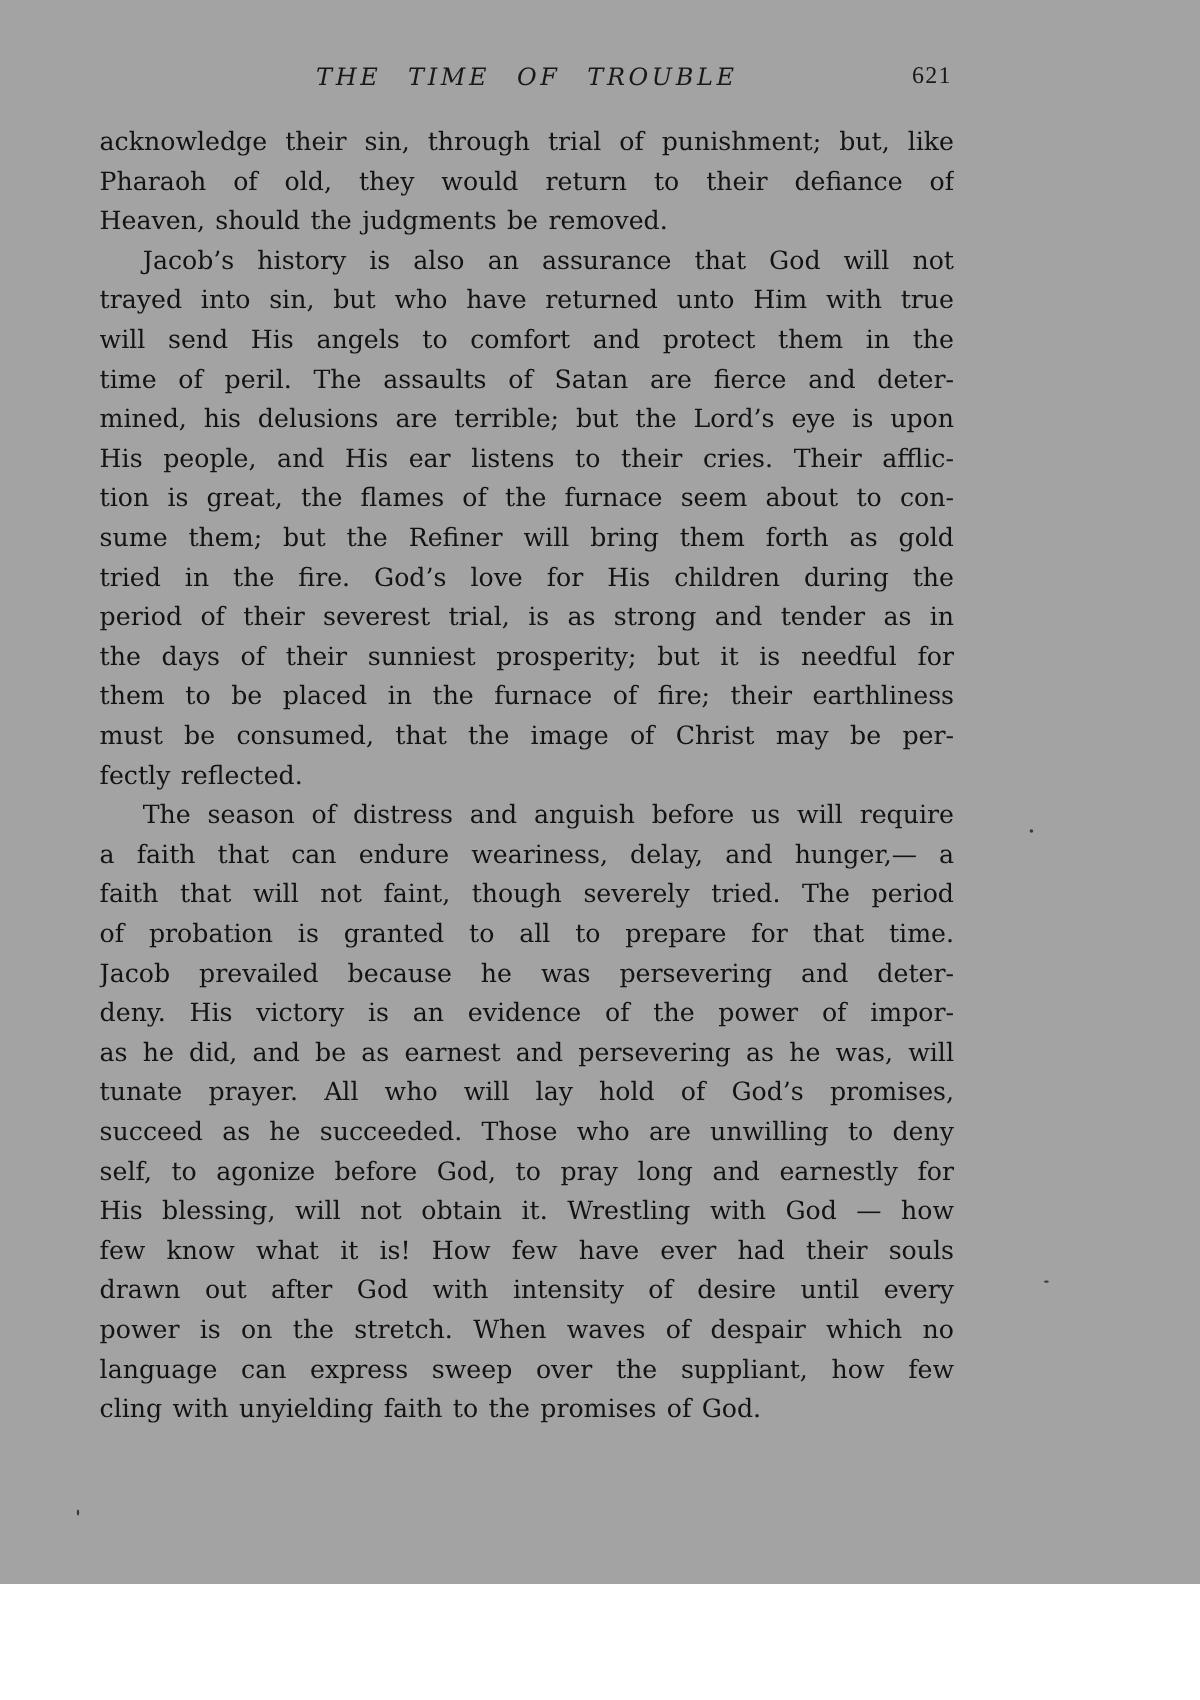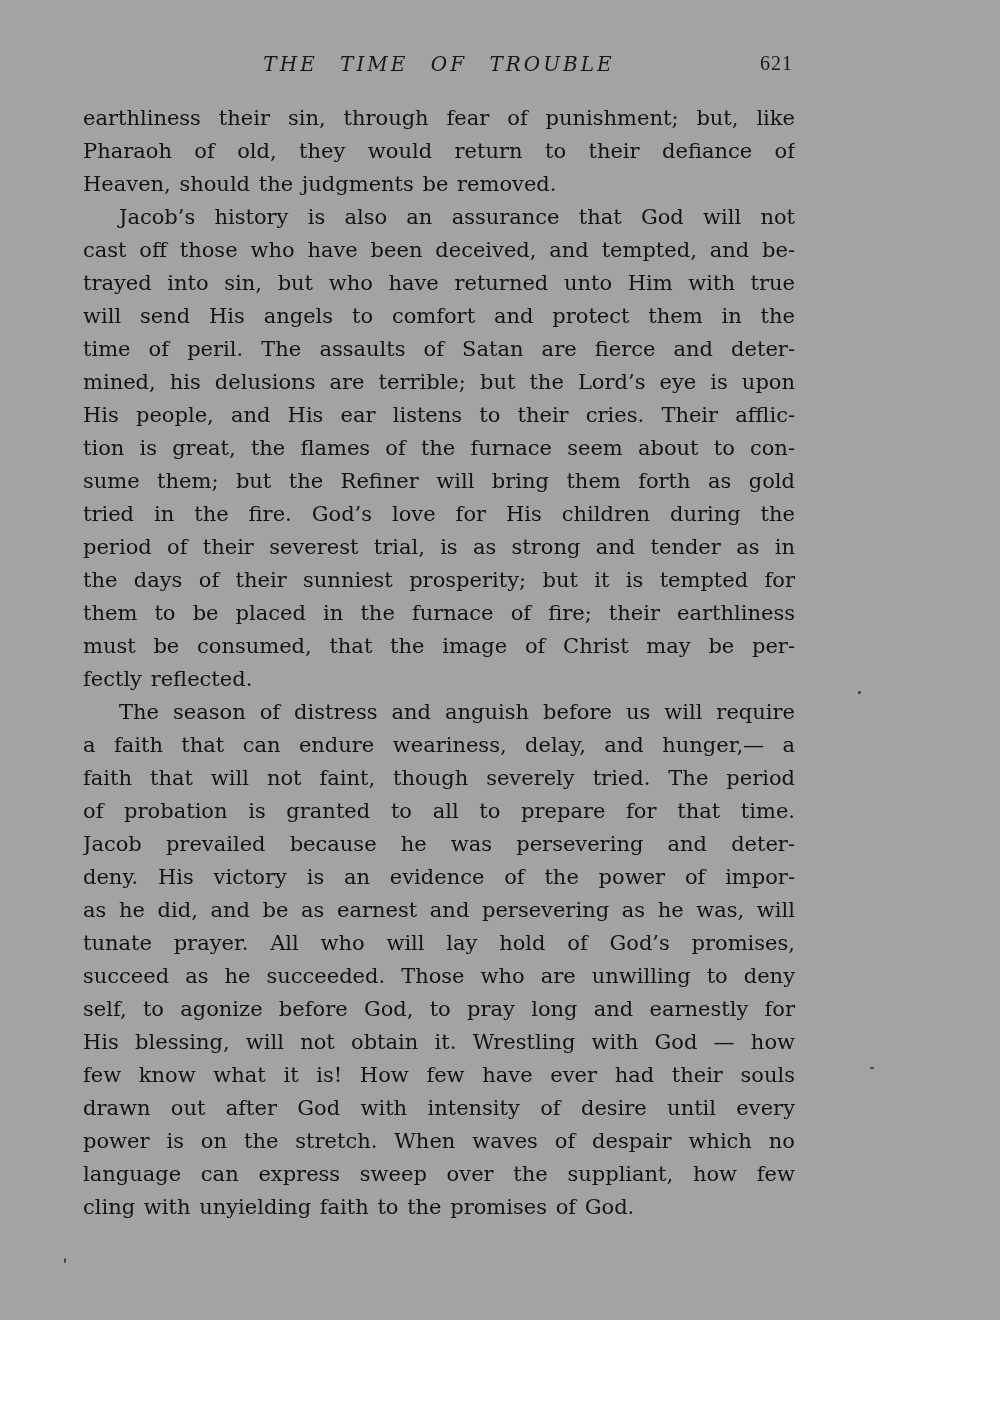--- a/index.html
+++ b/index.html
@@ -84,37 +84,36 @@
 
 <div class="page">
 
   <div class="header-row">
     <span class="running-head">THE TIME OF TROUBLE</span>
     <span class="page-number">621</span>
   </div>
 
   <div class="body-text" id="body-text">
       <div class="paragraph">
-        <div class="text-line">earthliness their sin, through fear of punishment; but, like</div>
+        <div class="text-line">acknowledge their sin, through trial of punishment; but, like</div>
         <div class="text-line">Pharaoh of old, they would return to their defiance of</div>
         <div class="text-line last-line">Heaven, should the judgments be removed.</div>
       </div>
       <div class="paragraph">
         <div class="text-line indent-line">Jacob’s history is also an assurance that God will not</div>
-        <div class="text-line">cast off those who have been deceived, and tempted, and be-</div>
         <div class="text-line">trayed into sin, but who have returned unto Him with true</div>
         <div class="text-line">will send His angels to comfort and protect them in the</div>
         <div class="text-line">time of peril.  The assaults of Satan are fierce and deter-</div>
         <div class="text-line">mined, his delusions are terrible; but the Lord’s eye is upon</div>
         <div class="text-line">His people, and His ear listens to their cries.  Their afflic-</div>
         <div class="text-line">tion is great, the flames of the furnace seem about to con-</div>
         <div class="text-line">sume them; but the Refiner will bring them forth as gold</div>
         <div class="text-line">tried in the fire.  God’s love for His children during the</div>
         <div class="text-line">period of their severest trial, is as strong and tender as in</div>
-        <div class="text-line">the days of their sunniest prosperity; but it is tempted for</div>
+        <div class="text-line">the days of their sunniest prosperity; but it is needful for</div>
         <div class="text-line">them to be placed in the furnace of fire; their earthliness</div>
         <div class="text-line">must be consumed, that the image of Christ may be per-</div>
         <div class="text-line last-line">fectly reflected.</div>
       </div>
       <div class="paragraph">
         <div class="text-line indent-line">The season of distress and anguish before us will require</div>
         <div class="text-line">a faith that can endure weariness, delay, and hunger,— a</div>
         <div class="text-line">faith that will not faint, though severely tried.  The period</div>
         <div class="text-line">of probation is granted to all to prepare for that time.</div>
         <div class="text-line">Jacob prevailed because he was persevering and deter-</div>

